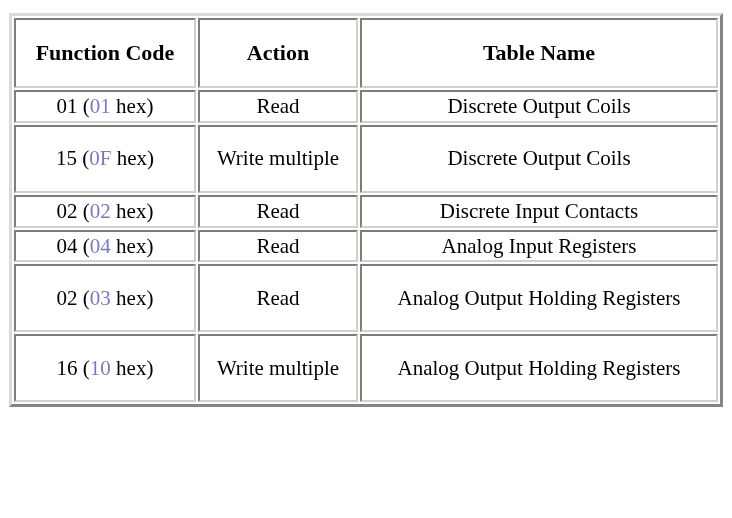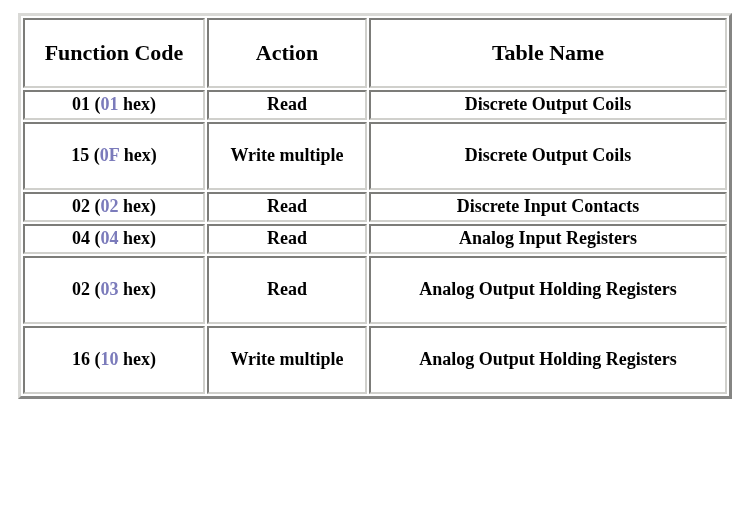--- a/index.html
+++ b/index.html
@@ -13,21 +13,21 @@
   body {
     font-family: "Liberation Serif", "DejaVu Serif", serif;
     color: #000000;
   }
 
   #page-root {
     position: relative;
     width: 732px;
     height: 518px;
     box-sizing: border-box;
-    padding: 13px 13px 0 18px;
+    padding: 13px 13px 0 9px;
   }
 
   table.modbus-table {
     border-collapse: separate;
     border-spacing: 2px;
     width: 706px;
     background: #ffffff;
     border: 3px outset #d9d9d6;
     table-layout: fixed;
   }
@@ -42,22 +42,22 @@
     line-height: 1.18;
   }
 
   table.modbus-table th {
     font-weight: bold;
     font-size: 22px;
     height: 62px;
   }
 
   table.modbus-table td {
-    font-weight: bold;
-    font-size: 18px;
+    font-weight: normal;
+    font-size: 21px;
   }
 
   col.col-code  { width: 182px; }
   col.col-act   { width: 160px; }
   col.col-name  { width: 358px; }
 
   td.cell-code  { white-space: nowrap; }
   td.cell-act   { }
   td.cell-name  { }
 

